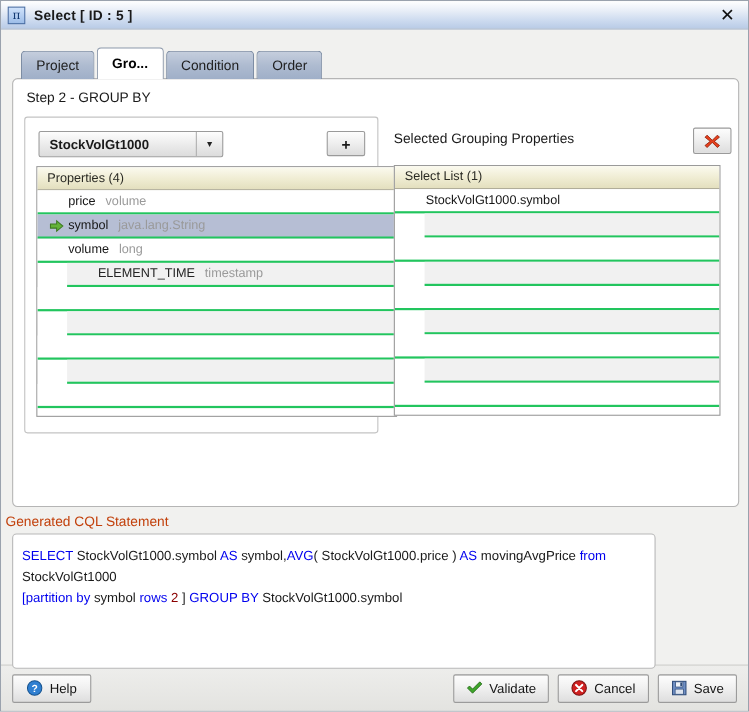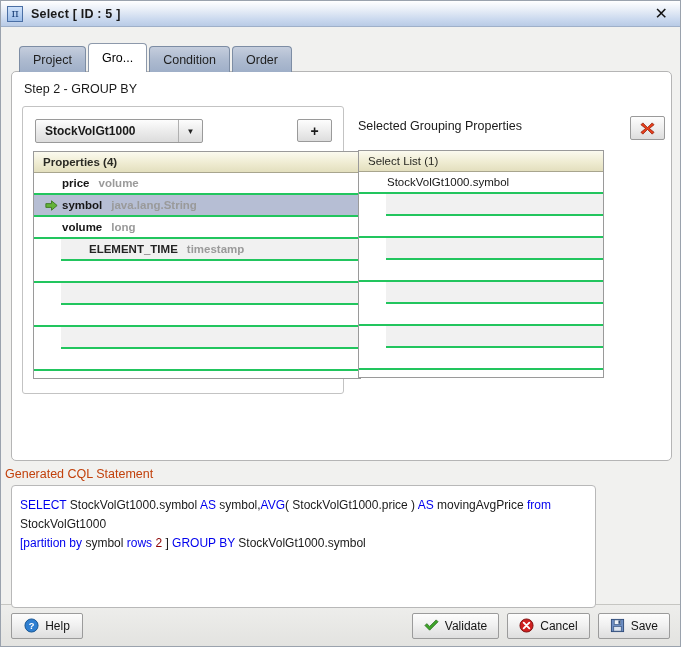--- a/index.html
+++ b/index.html
@@ -85,21 +85,21 @@
     background: linear-gradient(to bottom, #c5cedd 0%, #aebbd0 50%, #9fafc8 100%);
     border: 1px solid #7d8da4;
     border-bottom: none;
     border-radius: 4px 4px 0 0;
     margin-right: 2px;
     cursor: pointer;
     position: relative;
   }
   .tab.active {
     background: #ffffff;
-    font-weight: normal;
+    font-weight: bold;
     border-color: #8d99ab;
     height: 29px;
     z-index: 6;
     color: #000;
   }
 
   
   .main-panel {
     position: absolute;
     left: 10px; top: 44px;
@@ -184,22 +184,22 @@
     cursor: pointer;
   }
 
   
   .list-box {
     position: absolute;
     border: 1px solid #9a9a9a;
     background: #ffffff;
     overflow: hidden;
   }
-  #left-list  { left: 10px; top: 44px; width: 328px; height: 228px; font-weight: bold; }
-  #right-list { left: 8px;  top: 44px; width: 246px; height: 228px; }
+  #left-list  { left: 10px; top: 44px; width: 328px; height: 228px; }
+  #right-list { left: 8px;  top: 44px; width: 297px; height: 228px; }
 
   .list-head {
     height: 21px;
     background: linear-gradient(to bottom, #fbfaef 0%, #efecd2 55%, #e3dfbe 100%);
     border-bottom: 1px solid #a8a58e;
     display: flex;
     align-items: center;
     padding-left: 9px;
     font-size: 11.5px;
     color: #2a2a24;

